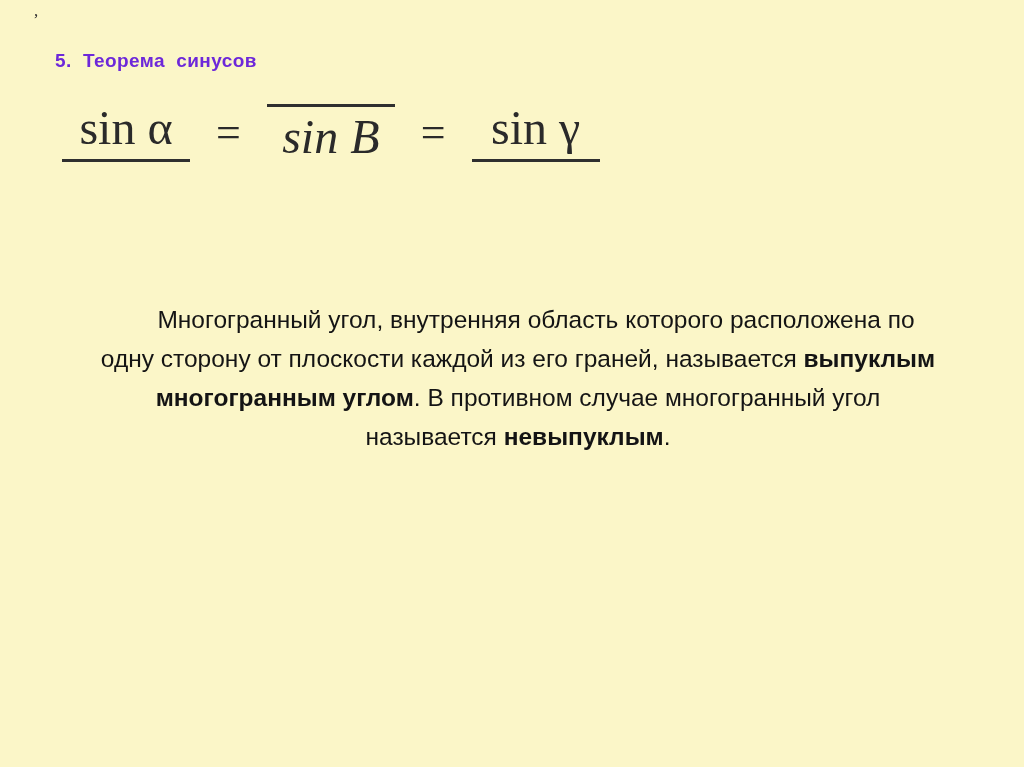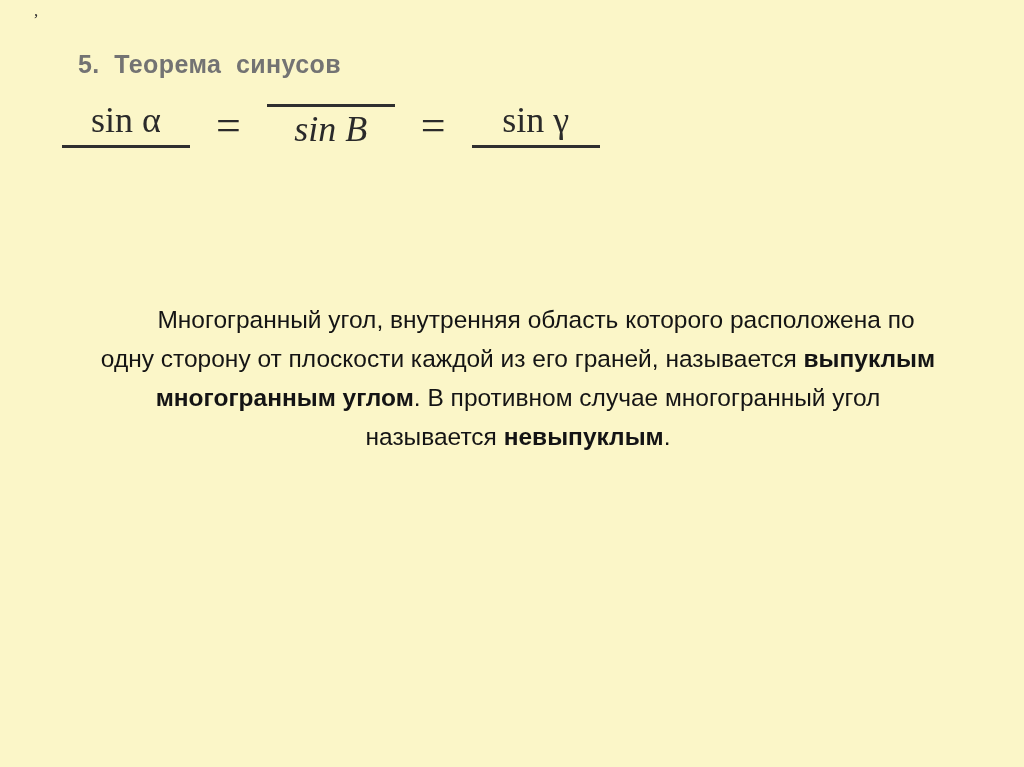--- a/index.html
+++ b/index.html
@@ -27,46 +27,45 @@
     top: 2px;
     font-size: 17px;
     line-height: 1;
     color: #333;
     font-family: "Liberation Serif", serif;
   }
   .slide-title {
     position: absolute;
     left: 55px;
     top: 50px;
-    font-size: 25px;
+    font-size: 19px;
     font-weight: bold;
     letter-spacing: 0.4px;
-    color: #737373;
+    color: #6d28d9;
     white-space: pre;
-    margin-left: 23px;
   }
   
   .formula {
     position: absolute;
     left: 58px;
     top: 100px;
     display: flex;
     align-items: center;
     font-family: "Liberation Serif", serif;
     color: #2a2a2a;
   }
   .frac {
     display: inline-flex;
     flex-direction: column;
     align-items: center;
     justify-content: center;
     margin: 0 4px;
   }
   .frac .num, .frac .den {
-    font-size: 36px;
+    font-size: 48px;
     line-height: 1.15;
     padding: 0 6px;
     white-space: pre;
   }
   .frac .bar {
     width: 100%;
     min-width: 128px;
     height: 3px;
     background: #2f2f2f;
     margin: 4px 0 2px 0;

